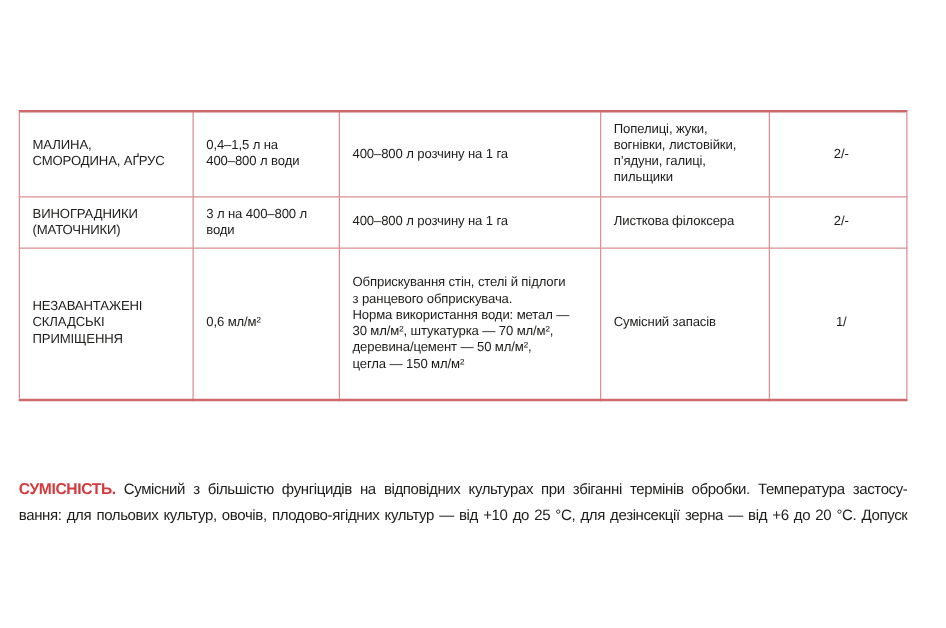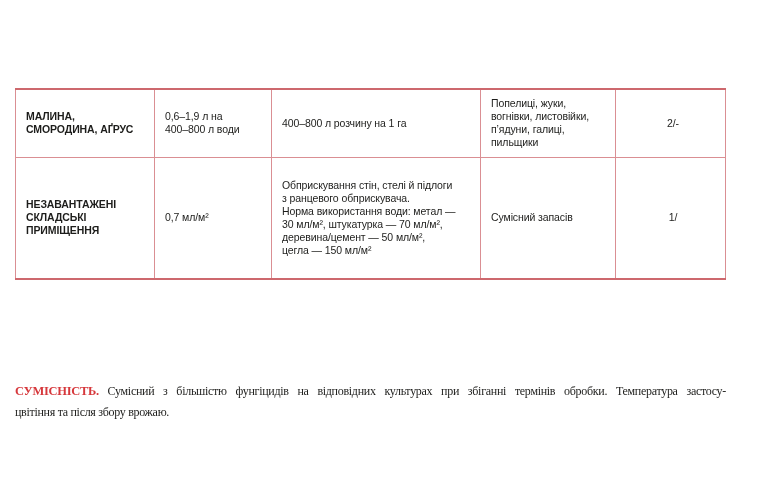--- a/index.html
+++ b/index.html
@@ -27,74 +27,83 @@
     vertical-align:middle;
     font-size:10.5px;line-height:13px;letter-spacing:-0.1px;
     padding:4px 5px 4px 10px;
     white-space:pre-line;
     color:var(--text);
   }
   tr.row-1{height:68px;}
   tr.row-2{height:41px;}
   tr.row-3{height:52px;}
   tr.row-4{height:122px;}
-  td.culture{font-weight:bold;font-size:10.5px;}
+  td.culture{font-weight:normal;font-size:10.5px;}
   td.pests{padding-left:9px;margin-left:24px;}
   td.apps{text-align:center;padding:0;}
 
   
   .compat{
     position:absolute;left:15px;top:381px;width:711px;
     font-size:12px;line-height:21px;letter-spacing:-0.3px;color:var(--text);
   }
-  .cline{white-space:nowrap;overflow:hidden;font-family:Liberation Serif, serif;}
+  .cline{white-space:nowrap;overflow:hidden;}
   .cline.just{text-align:justify;text-align-last:justify;}
   .compat-label{color:var(--accent);font-weight:bold;font-size:12.5px;}
 </style>
 </head>
 <body>
 
 <div class="page">
 
   <table class="app-table">
     <colgroup>
       <col style="width:139px">
       <col style="width:117px">
       <col style="width:209px">
       <col style="width:135px">
       <col style="width:110px">
     </colgroup>
     <tbody>
       <tr class="row-1">
         <td class="culture">МАЛИНА,
 СМОРОДИНА, АҐРУС</td>
-        <td class="dose">0,6–1,9 л на
+        <td class="dose">0,4–1,5 л на
 400–800 л води</td>
         <td class="usage">400–800 л розчину на 1 га</td>
         <td class="pests">Попелиці, жуки,
 вогнівки, листовійки,
 п’ядуни, галиці,
 пильщики</td>
         <td class="apps">2/-</td>
       </tr>
+      <tr class="row-2">
+        <td class="culture">ВИНОГРАДНИКИ
+(МАТОЧНИКИ)</td>
+        <td class="dose">3 л на 400–800 л
+води</td>
+        <td class="usage">400–800 л розчину на 1 га</td>
+        <td class="pests">Листкова філоксера</td>
+        <td class="apps">2/-</td>
+      </tr>
       <tr class="row-4">
         <td class="culture">НЕЗАВАНТАЖЕНІ
 СКЛАДСЬКІ
 ПРИМІЩЕННЯ</td>
-        <td class="dose">0,7 мл/м²</td>
+        <td class="dose">0,6 мл/м²</td>
         <td class="usage">Обприскування стін, стелі й підлоги
 з ранцевого обприскувача.
 Норма використання води: метал —
 30 мл/м², штукатурка — 70 мл/м²,
 деревина/цемент — 50 мл/м²,
 цегла — 150 мл/м²</td>
         <td class="pests">Сумісний запасів</td>
         <td class="apps">1/</td>
       </tr>
     </tbody>
   </table>
 
   <div class="compat">
     <div class="cline just"><span class="compat-label">СУМІСНІСТЬ.</span><span> Сумісний з більшістю фунгіцидів на відповідних культурах при збіганні термінів обробки. Температура застосу-</span></div>
-    <div class="cline">цвітіння та після збору врожаю.</div>
+    <div class="cline just">вання: для польових культур, овочів, плодово-ягідних культур — від +10 до 25 °С, для дезінсекції зерна — від +6 до 20 °С. Допуск</div>
   </div>
 
 </div>
 
 </body></html>

